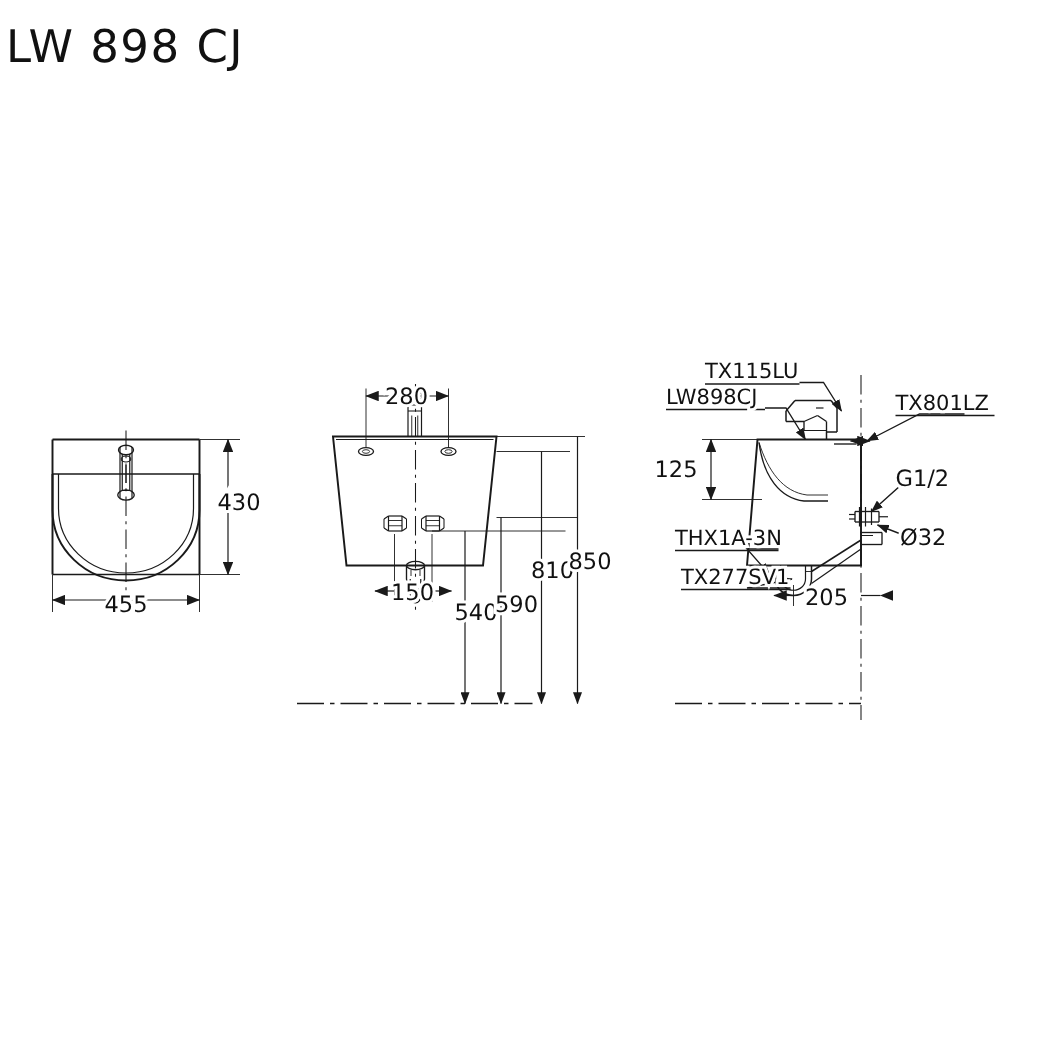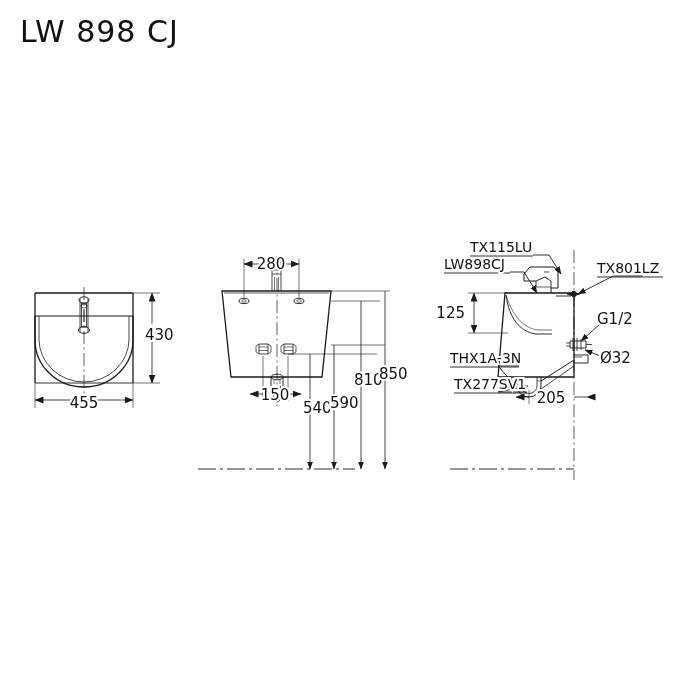--- a/index.html
+++ b/index.html
@@ -10,21 +10,21 @@
   #root {
     position: relative;
     width: 700px;
     height: 700px;
     background: #ffffff;
     font-family: "DejaVu Sans", "Liberation Sans", sans-serif;
     overflow: hidden;
   }
   #title {
     position: absolute;
-    left: 20px;
+    left: 4px;
     top: 14px;
     font-size: 30px;
     font-weight: 400;
     letter-spacing: 1px;
     color: #111111;
     white-space: pre;
   }
   svg#drawing {
     position: absolute;
     left: 0;

